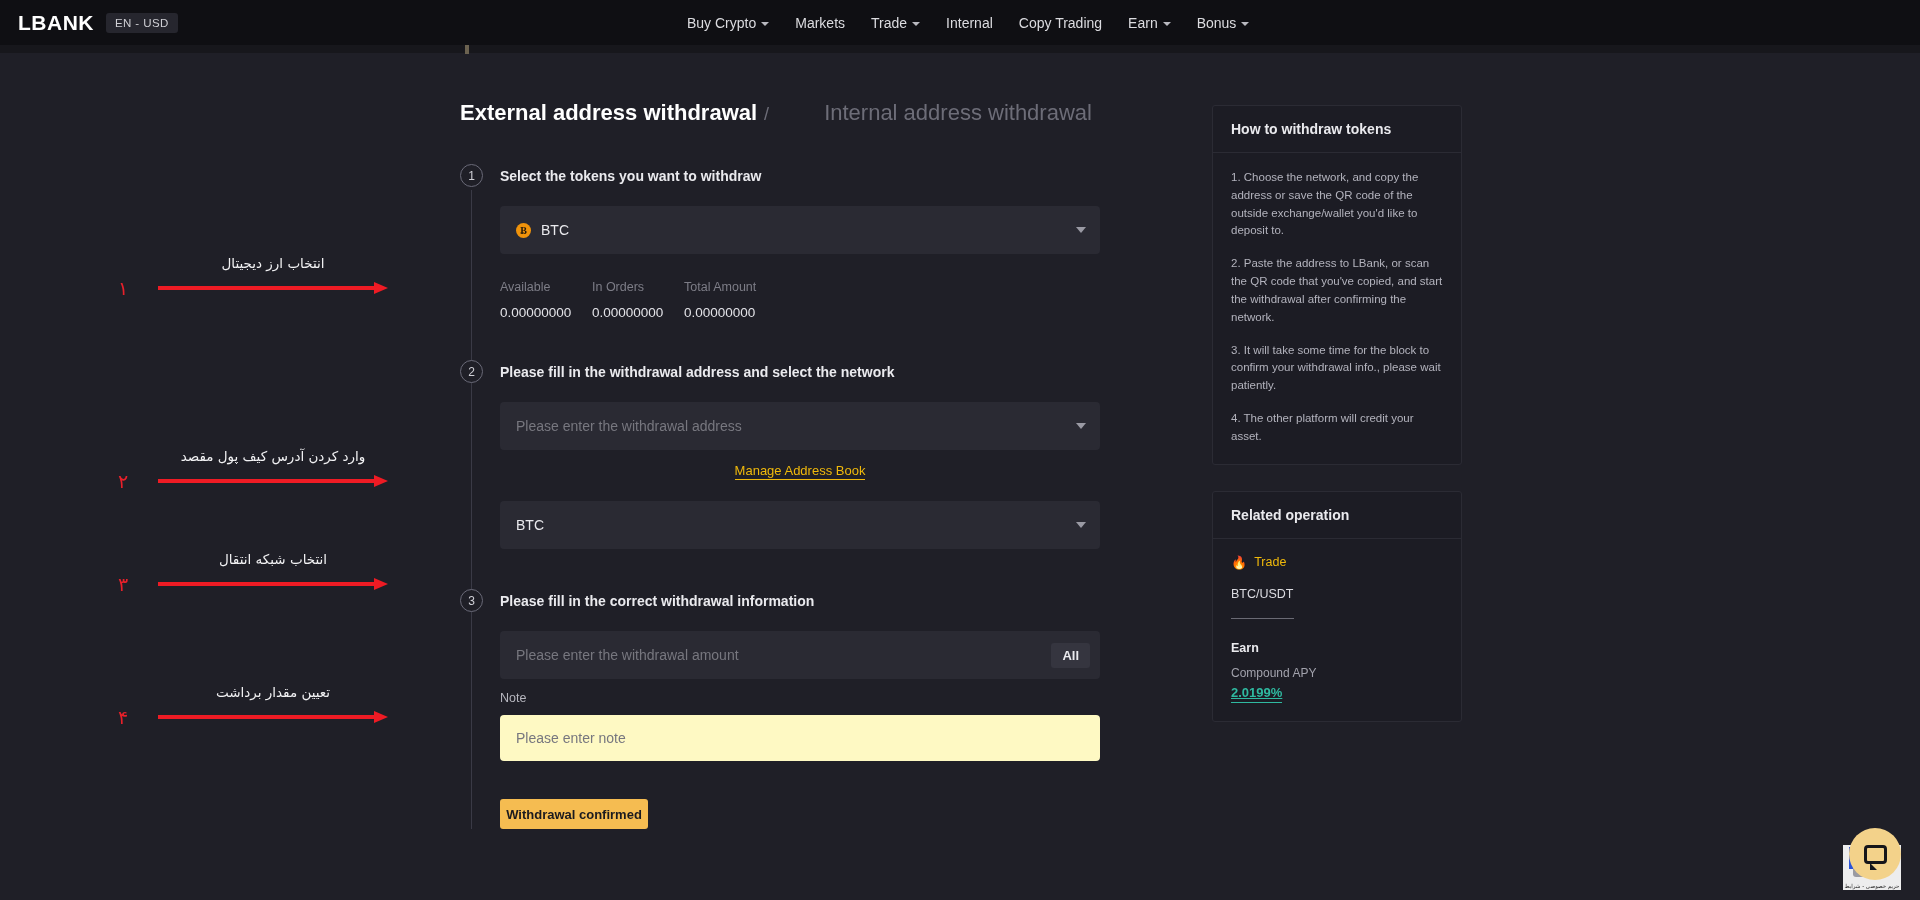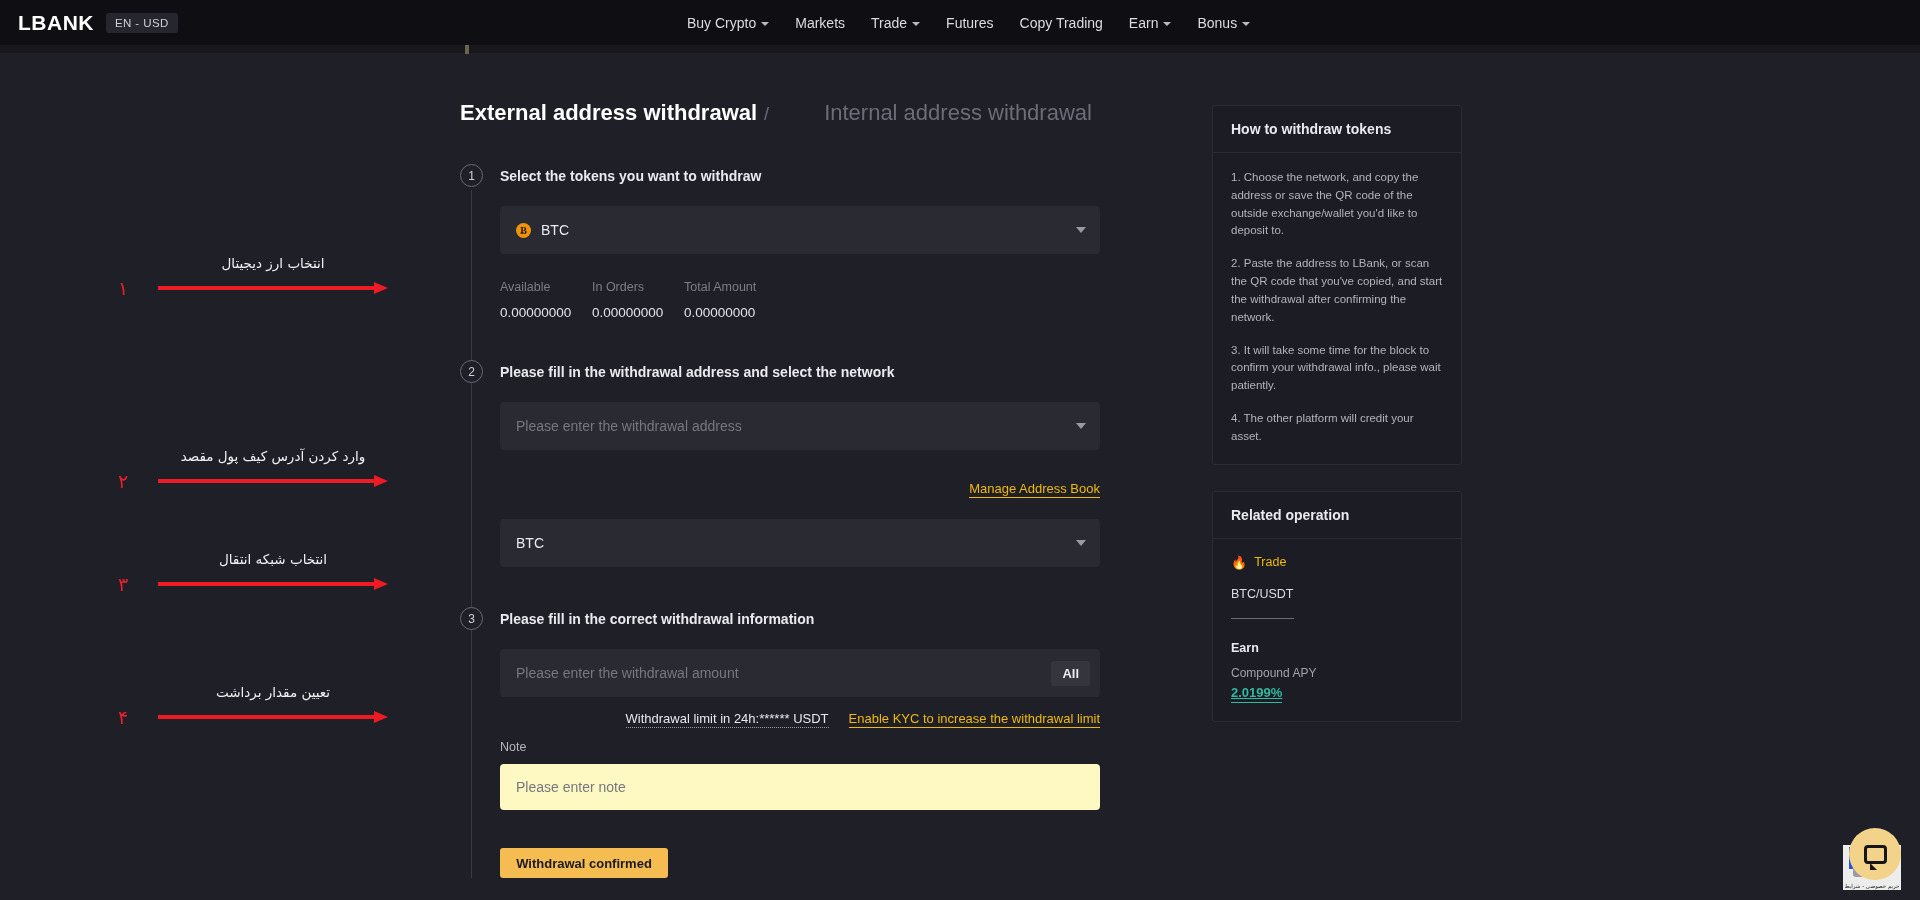--- a/index.html
+++ b/index.html
@@ -161,22 +161,22 @@
     font-size: 10px; font-weight: bold; color: #23180a;
     font-family: "Liberation Serif", serif;
   }
 
   .balances { display: flex; margin-top: 26px; }
   .bal-col { width: 92px; }
   .bal-label { font-size: 12.5px; color: #7d7d87; margin-bottom: 11px; }
   .bal-value { font-size: 13.5px; color: #e2e2e7; }
 
   .addr-link-row {
-    width: 600px; display: flex; justify-content: flex-end;
-    margin-top: 31px;
+    width: 600px; display: flex; justify-content: center;
+    margin-top: 13px;
   }
   .gold-link {
     font-size: 13px; color: #f0b90b;
     border-bottom: 1px solid #f0b90b;
     cursor: pointer; padding-bottom: 1px;
   }
   .white-link {
     font-size: 13px; color: #e8e8ea;
     border-bottom: 1px dotted #9a9aa4;
     cursor: pointer; padding-bottom: 1px;
@@ -194,21 +194,21 @@
   }
   .note-label { font-size: 12.5px; color: #b6b6be; margin-top: 12px; }
   .note-box {
     width: 600px; height: 46px; margin-top: 10px;
     background: #fef9c3; border-radius: 4px;
     display: flex; align-items: center; padding: 0 16px;
     cursor: text;
   }
   .confirm-btn {
     margin-top: 38px;
-    width: 168px; height: 30px;
+    width: 148px; height: 30px;
     background: #f5bc51; border-radius: 3px;
     display: flex; align-items: center; justify-content: center;
     font-size: 13px; font-weight: bold; color: #1a1a1f;
     cursor: pointer;
   }
 
   
   .rail-right { position: absolute; left: 1212px; top: 60px; width: 250px; }
   .panel { background: #1c1c24; border: 1px solid #2b2b34; border-radius: 3px; }
   .panel + .panel { margin-top: 26px; }
@@ -308,21 +308,21 @@
       <span class="caret"></span>
     </div>
     <div class="nav-item">
       <span>Markets</span>
     </div>
     <div class="nav-item">
       <span>Trade</span>
       <span class="caret"></span>
     </div>
     <div class="nav-item">
-      <span>Futures</span>
+      <span>Internal</span>
     </div>
     <div class="nav-item">
       <span>Copy Trading</span>
     </div>
     <div class="nav-item">
       <span>Earn</span>
       <span class="caret"></span>
     </div>
     <div class="nav-item">
       <span>Bonus</span>
@@ -398,24 +398,20 @@
 
       <div class="step" style="margin-top:44px">
         <div class="step-badge">3</div>
         <div class="step-title">Please fill in the correct withdrawal information</div>
 
         <div class="field">
           <span class="field-ph">Please enter the withdrawal amount</span>
           <span class="amt-all">All</span>
         </div>
 
-        <div class="limit-row">
-          <span class="white-link">Withdrawal limit in 24h:****** USDT</span>
-          <span class="gold-link">Enable KYC to increase the withdrawal limit</span>
-        </div>
 
         <div class="note-label">Note</div>
         <div class="note-box">
           <span class="field-ph">Please enter note</span>
         </div>
 
         <div class="confirm-btn">Withdrawal confirmed</div>
       </div>
     </div>
   </div>

